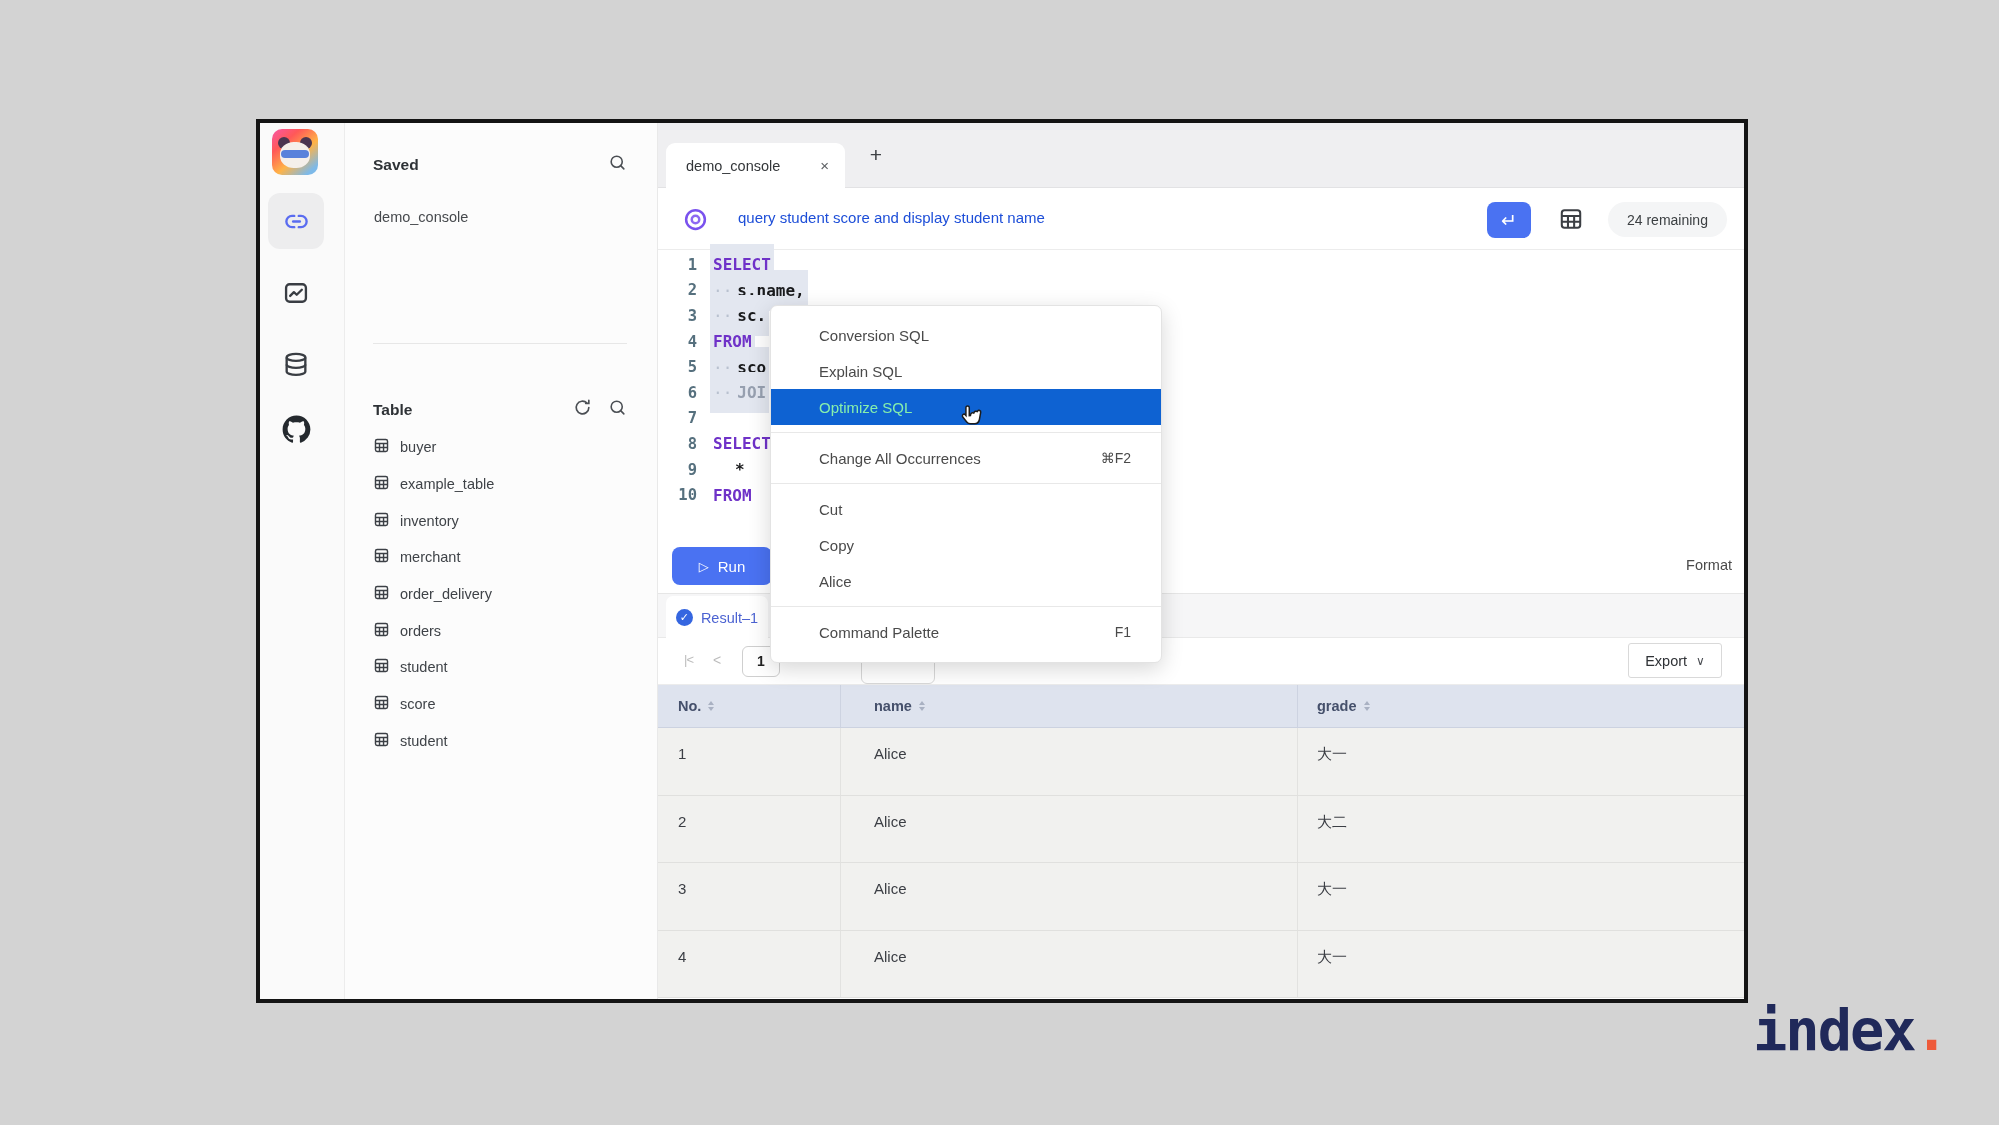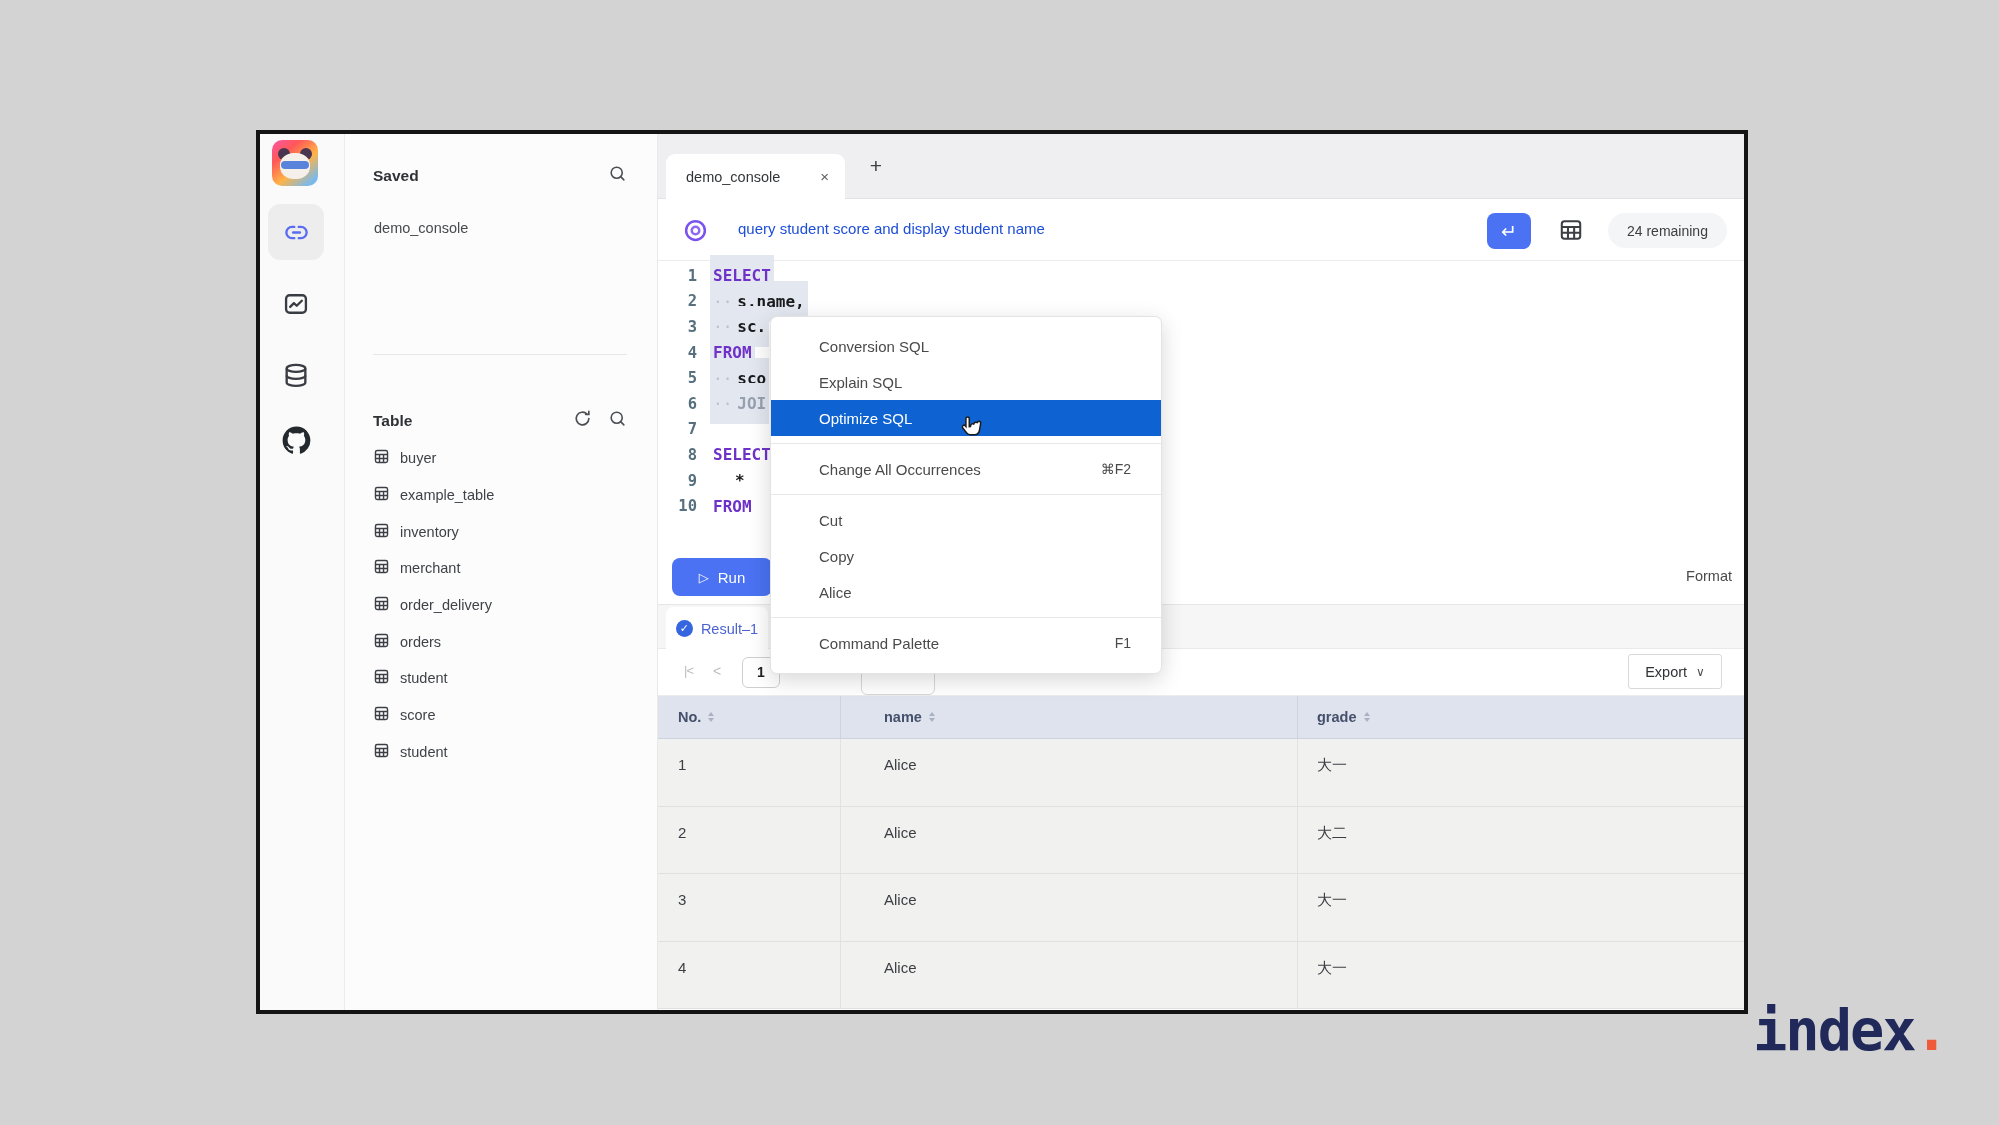--- a/index.html
+++ b/index.html
@@ -7,21 +7,21 @@
   body {
     background:#d3d3d3;
     font-family:"Liberation Sans", sans-serif;
     position:relative;
     overflow:hidden;
     color:#3b3f45;
   }
 
   
   .card {
-    position:absolute; left:256px; top:130px;
+    position:absolute; left:256px; top:119px;
     width:1492px; height:884px;
     background:#ffffff;
     border:4px solid #141414;
     overflow:hidden;
   }
 
   
   .rail {
     position:absolute; left:0; top:0; width:85px; height:100%;
     background:#fafafa; border-right:1px solid #ececec;
@@ -151,21 +151,21 @@
 
   
   .rtable { position:absolute; left:0; right:0; top:562px; bottom:0; }
   .rt-head {
     position:absolute; left:0; right:0; top:0; height:43px;
     background:#dee3ee; border-bottom:1px solid #ccd2e0;
     display:flex; align-items:center;
   }
   .rt-row { position:absolute; left:0; right:0; height:67.5px; background:#f1f1ef; border-bottom:1px solid #e0e0de; display:flex; }
   .c-no { width:182px; padding-left:20px; }
-  .c-name { width:457px; padding-left:44px; }
+  .c-name { width:457px; padding-left:34px; }
   .c-grade { flex:1; padding-left:20px; }
   .rt-head .cell { display:flex; align-items:center; gap:7px; font-size:14.5px; font-weight:600; color:#45506b; }
   .rt-row .cell { display:flex; align-items:flex-start; padding-top:17px; font-size:15px; color:#3b3e44; }
   .vline { position:absolute; top:0; bottom:0; width:1px; background:#e2e2e0; }
   .rt-head .vline { background:#cdd3e1; }
   .vl1 { left:182px; } .vl2 { left:639px; }
   .sorter { display:flex; flex-direction:column; gap:2px; }
   .sorter i { display:block; width:0; height:0; border-left:3.5px solid transparent; border-right:3.5px solid transparent; }
   .sorter .up { border-bottom:4px solid #a9b1c2; }
   .sorter .dn { border-top:4px solid #a9b1c2; }
@@ -176,21 +176,21 @@
     position:absolute; left:510px; top:182px; width:392px; height:358px;
     background:#fff; border:1px solid #e3e3e3; border-radius:7px;
     box-shadow:0 6px 22px rgba(0,0,0,.16);
     padding-top:11px; z-index:10;
   }
   .mi {
     height:36px; display:flex; align-items:center;
     padding:0 30px 0 48px; font-size:15px; color:#4a4a4a;
   }
   .mi .sc { margin-left:auto; font-size:14px; color:#4a4a4a; }
-  .mi.hl { background:#0e62d2; color:#ffffff; }
+  .mi.hl { background:#0e62d2; color:#86efac; }
   .m-div { height:1px; background:#e8e8e8; margin:7px 0; }
   .hand-cursor { position:absolute; left:697px; top:280px; z-index:11; }
 
   
   .brand {
     position:absolute; left:1753px; top:1002px;
     font-family:"DejaVu Sans Mono", monospace; font-weight:700;
     font-size:57px; letter-spacing:-2px; color:#20295a; line-height:1;
   }
   .brand .dot { color:#ee5a3a; }

